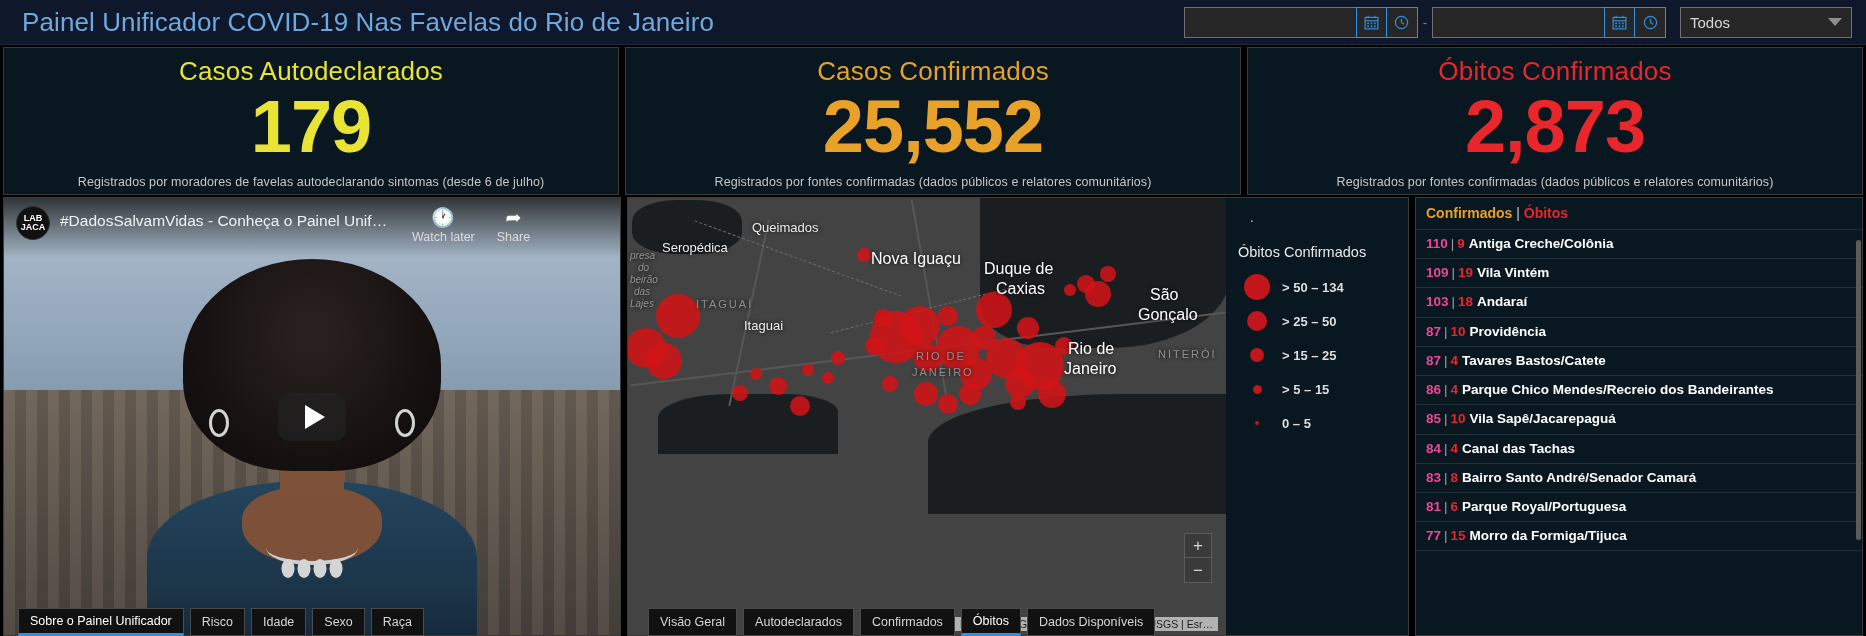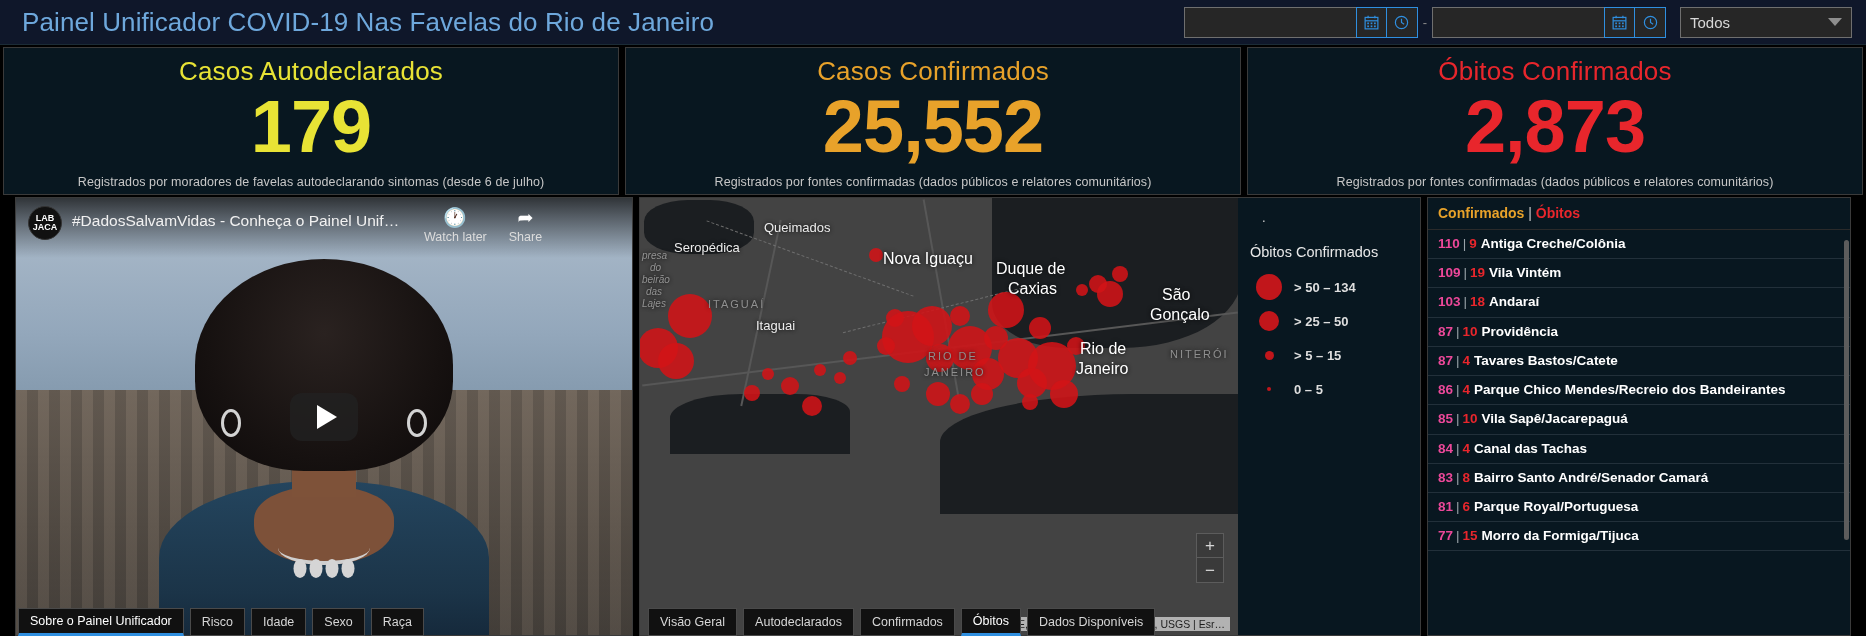--- a/index.html
+++ b/index.html
@@ -67,21 +67,21 @@
     margin-top: 2px; letter-spacing: -1px;
   }
   .kpi-note {
     position: absolute; bottom: 5px; left: 0; right: 0; text-align: center;
     color: #c7c7c7; font-size: 12.5px; letter-spacing: .1px;
   }
 
   
   #main-row {
     position: absolute; left: 0; top: 197px; width: 1866px; height: 439px;
-    display: flex; gap: 6px; padding: 0 15px;
+    display: flex; gap: 6px; padding: 0 3px;
   }
 
   
   #video-panel {
     width: 618px; background: #000; border: 1px solid #3a3a3a;
     display: flex; flex-direction: column;
   }
   #video-frame {
     position: relative; flex: 1 1 auto; overflow: hidden;
     background: linear-gradient(#9fb6cc 0%, #8ba4bd 22%, #6f8ba6 42%, #5d6a6c 62%, #46484a 100%);
@@ -481,20 +481,26 @@
                 <span class="legend-label">&gt; 50 – 134</span>
               </div>
               <div class="legend-row">
                 <span class="legend-bubble-wrap">
                   <span class="legend-bubble" style="width: 20px; height: 20px;"></span>
                 </span>
                 <span class="legend-label">&gt; 25 – 50</span>
               </div>
               <div class="legend-row">
                 <span class="legend-bubble-wrap">
+                  <span class="legend-bubble" style="width: 14px; height: 14px;"></span>
+                </span>
+                <span class="legend-label">&gt; 15 – 25</span>
+              </div>
+              <div class="legend-row">
+                <span class="legend-bubble-wrap">
                   <span class="legend-bubble" style="width: 9px; height: 9px;"></span>
                 </span>
                 <span class="legend-label">&gt; 5 – 15</span>
               </div>
               <div class="legend-row">
                 <span class="legend-bubble-wrap">
                   <span class="legend-bubble" style="width: 4px; height: 4px;"></span>
                 </span>
                 <span class="legend-label">0 – 5</span>
               </div>

